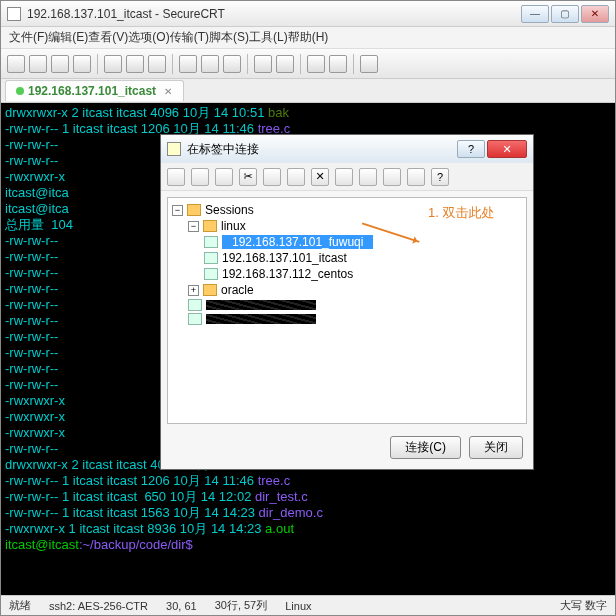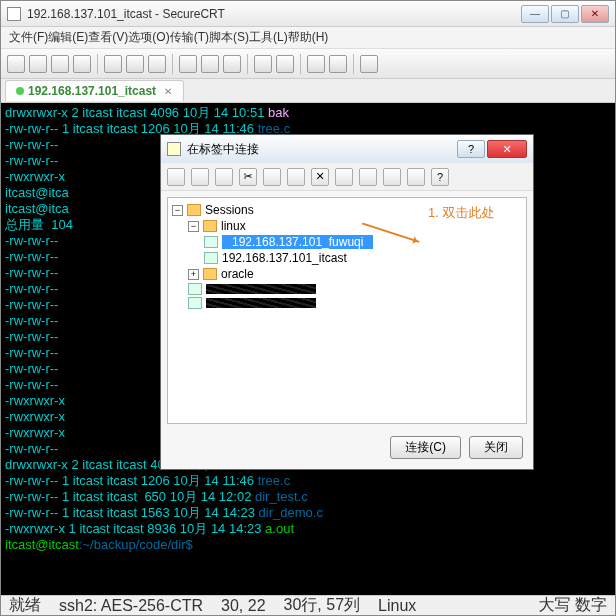--- a/index.html
+++ b/index.html
@@ -17,23 +17,23 @@
 .tbicon{width:18px;height:18px;border:1px solid #999;background:linear-gradient(#fff,#ddd);border-radius:2px;}
 .tbsep{width:1px;height:20px;background:#bbb;margin:0 2px;}
 .tabbar{height:24px;background:#eee;display:flex;align-items:center;border-bottom:1px solid #ccc;font-size:12px;}
 .tab{padding:3px 10px;background:#fdfdfd;border:1px solid #ccc;border-bottom:none;margin-left:4px;border-radius:3px 3px 0 0;display:flex;align-items:center;gap:4px;}
 .tab.active .tabtitle{color:#3a8a3a;font-weight:bold;}
 .tab .dot{width:8px;height:8px;background:#5c5;border-radius:50%;}
 .tab .x{color:#888;font-size:10px;margin-left:4px;}
 .terminal{flex:1;background:#000;color:#ddd;font-family:"Courier New",monospace;font-size:13px;padding:2px 4px;white-space:pre;overflow:hidden;line-height:16px;position:relative;}
 .terminal .cyan{color:#00cccc;}
 .terminal .green{color:#00cc00;}
-.terminal .blue{color:#f0abfc;margin-top:35px;}
-.terminal .white{color:#0369a1;}
-.statusbar{height:20px;background:#f0f0f0;border-top:1px solid #ccc;display:flex;align-items:center;font-size:16px;padding:0 8px;gap:18px;color:#333;}
+.terminal .blue{color:#4d7c0f;margin-top:35px;}
+.terminal .white{color:#8b5cf6;}
+.statusbar{height:20px;background:#f0f0f0;border-top:1px solid #ccc;display:flex;align-items:center;font-size:11px;padding:0 8px;gap:18px;color:#333;}
 .statusbar .spacer{flex:1;}
 
 .dialog{position:absolute;left:160px;top:134px;width:374px;height:336px;background:#f6f6f6;border:1px solid #666;box-shadow:2px 2px 10px rgba(0,0,0,.5);display:flex;flex-direction:column;}
 .dtitle{height:28px;background:linear-gradient(#fdfdfd,#dde8f2);display:flex;align-items:center;padding:0 6px;font-size:12px;}
 .dtitle .di{width:14px;height:14px;border:1px solid #888;background:#ffc;margin-right:6px;}
 .dtitle .dt{flex:1;}
 .dtitle .dbtn{width:28px;height:18px;border:1px solid #9ab;background:linear-gradient(#f7fbff,#cfe0ef);border-radius:2px;margin-left:2px;display:flex;align-items:center;justify-content:center;font-size:11px;}
 .dtitle .dbtn.close{background:linear-gradient(#f56c6c,#d33);color:#fff;border-color:#a33;width:40px;}
 .dtoolbar{height:28px;background:#f2f2f2;display:flex;align-items:center;padding:0 6px;gap:6px;border-bottom:1px solid #ddd;}
 .dtoolbar .ti{width:18px;height:18px;border:1px solid #aaa;background:linear-gradient(#fff,#e4e4e4);border-radius:2px;display:flex;align-items:center;justify-content:center;font-size:11px;}
@@ -107,21 +107,21 @@
       <span class="tabtitle">192.168.137.101_itcast</span>
       <span class="x">✕</span>
     </div>
   </div>
 
   <div class="terminal" id="term"><div><span class="cyan">drwxrwxr-x 2 itcast itcast 4096 10月 14 10:51 </span><span class="blue">bak</span></div><div><span class="cyan">-rw-rw-r-- 1 itcast itcast 1206 10月 14 11:46 </span><span class="white">tree.c</span></div><div><span class="cyan">-rw-rw-r--                                     </span><span class="white">r_test.c</span></div><div><span class="cyan">-rw-rw-r--                                     </span><span class="white">r_demo.c</span></div><div><span class="cyan">-rwxrwxr-x                                     </span><span class="green">out</span></div><div><span class="cyan">itcast@itca                                    </span><span class="white"></span></div><div><span class="cyan">itcast@itca                                    </span><span class="white"></span></div><div><span class="cyan">总用量  104                                    </span><span class="white"></span></div><div><span class="cyan">-rw-rw-r--                                     </span><span class="white">t.c</span></div><div><span class="cyan">-rw-rw-r--                                     </span><span class="white">cess_demo.</span></div><div><span class="cyan">-rw-rw-r--                                     </span><span class="white">r.c</span></div><div><span class="cyan">-rw-rw-r--                                     </span><span class="white">-1.c</span></div><div><span class="cyan">-rw-rw-r--                                     </span><span class="white">uncate.c</span></div><div><span class="cyan">-rw-rw-r--                                     </span><span class="white">mod_demo.c</span></div><div><span class="cyan">-rw-rw-r--                                     </span><span class="white">st.c</span></div><div><span class="cyan">-rw-rw-r--                                     </span><span class="white">adlink.c</span></div><div><span class="cyan">-rw-rw-r--                                     </span><span class="white">k.c</span></div><div><span class="cyan">-rw-rw-r--                                     </span><span class="white"></span></div><div><span class="cyan">-rwxrwxr-x                                     </span><span class="green">p_unlink</span></div><div><span class="cyan">-rwxrwxr-x                                     </span><span class="green">p_touch</span></div><div><span class="cyan">-rwxrwxr-x                                     </span><span class="white"></span></div><div><span class="cyan">-rw-rw-r--                                     </span><span class="white">ir_rmdir.c</span></div><div><span class="cyan">drwxrwxr-x 2 itcast itcast 4096 10月 14 10:51 </span><span class="blue">bak</span></div><div><span class="cyan">-rw-rw-r-- 1 itcast itcast 1206 10月 14 11:46 </span><span class="white">tree.c</span></div><div><span class="cyan">-rw-rw-r-- 1 itcast itcast  650 10月 14 12:02 </span><span class="white">dir_test.c</span></div><div><span class="cyan">-rw-rw-r-- 1 itcast itcast 1563 10月 14 14:23 </span><span class="white">dir_demo.c</span></div><div><span class="cyan">-rwxrwxr-x 1 itcast itcast 8936 10月 14 14:23 </span><span class="green">a.out</span></div><div><span class="green">itcast@itcast</span><span class="white">:~/backup/code/dir</span><span class="white">$</span></div></div>
 
   <div class="statusbar">
     <span>就绪</span>
     <span>ssh2: AES-256-CTR</span>
-    <span>30, 22</span>
+    <span>30, 61</span>
     <span>30行, 57列</span>
     <span>Linux</span>
     <span class="spacer"></span>
     <span>大写 数字</span>
   </div>
 </div>
 
 <div class="dialog">
   <div class="dtitle">
     <div class="di"></div>
@@ -157,20 +157,24 @@
         <span>linux</span>
       </div>
     <div class="node indent2">
         <span class="sess"></span>
         <span class="sel">192.168.137.101_fuwuqi</span>
       </div>
     <div class="node indent2">
         <span class="sess"></span>
         <span>192.168.137.101_itcast</span>
       </div>
+    <div class="node indent2">
+        <span class="sess"></span>
+        <span>192.168.137.112_centos</span>
+      </div>
     <div class="node indent1">
         <span class="tog">+</span>
         <span class="folder"></span>
         <span>oracle</span>
       </div>
     <div class="node indent1">
         <span class="sess"></span>
         <span class="scratch"></span>
       </div>
     <div class="node indent1">

